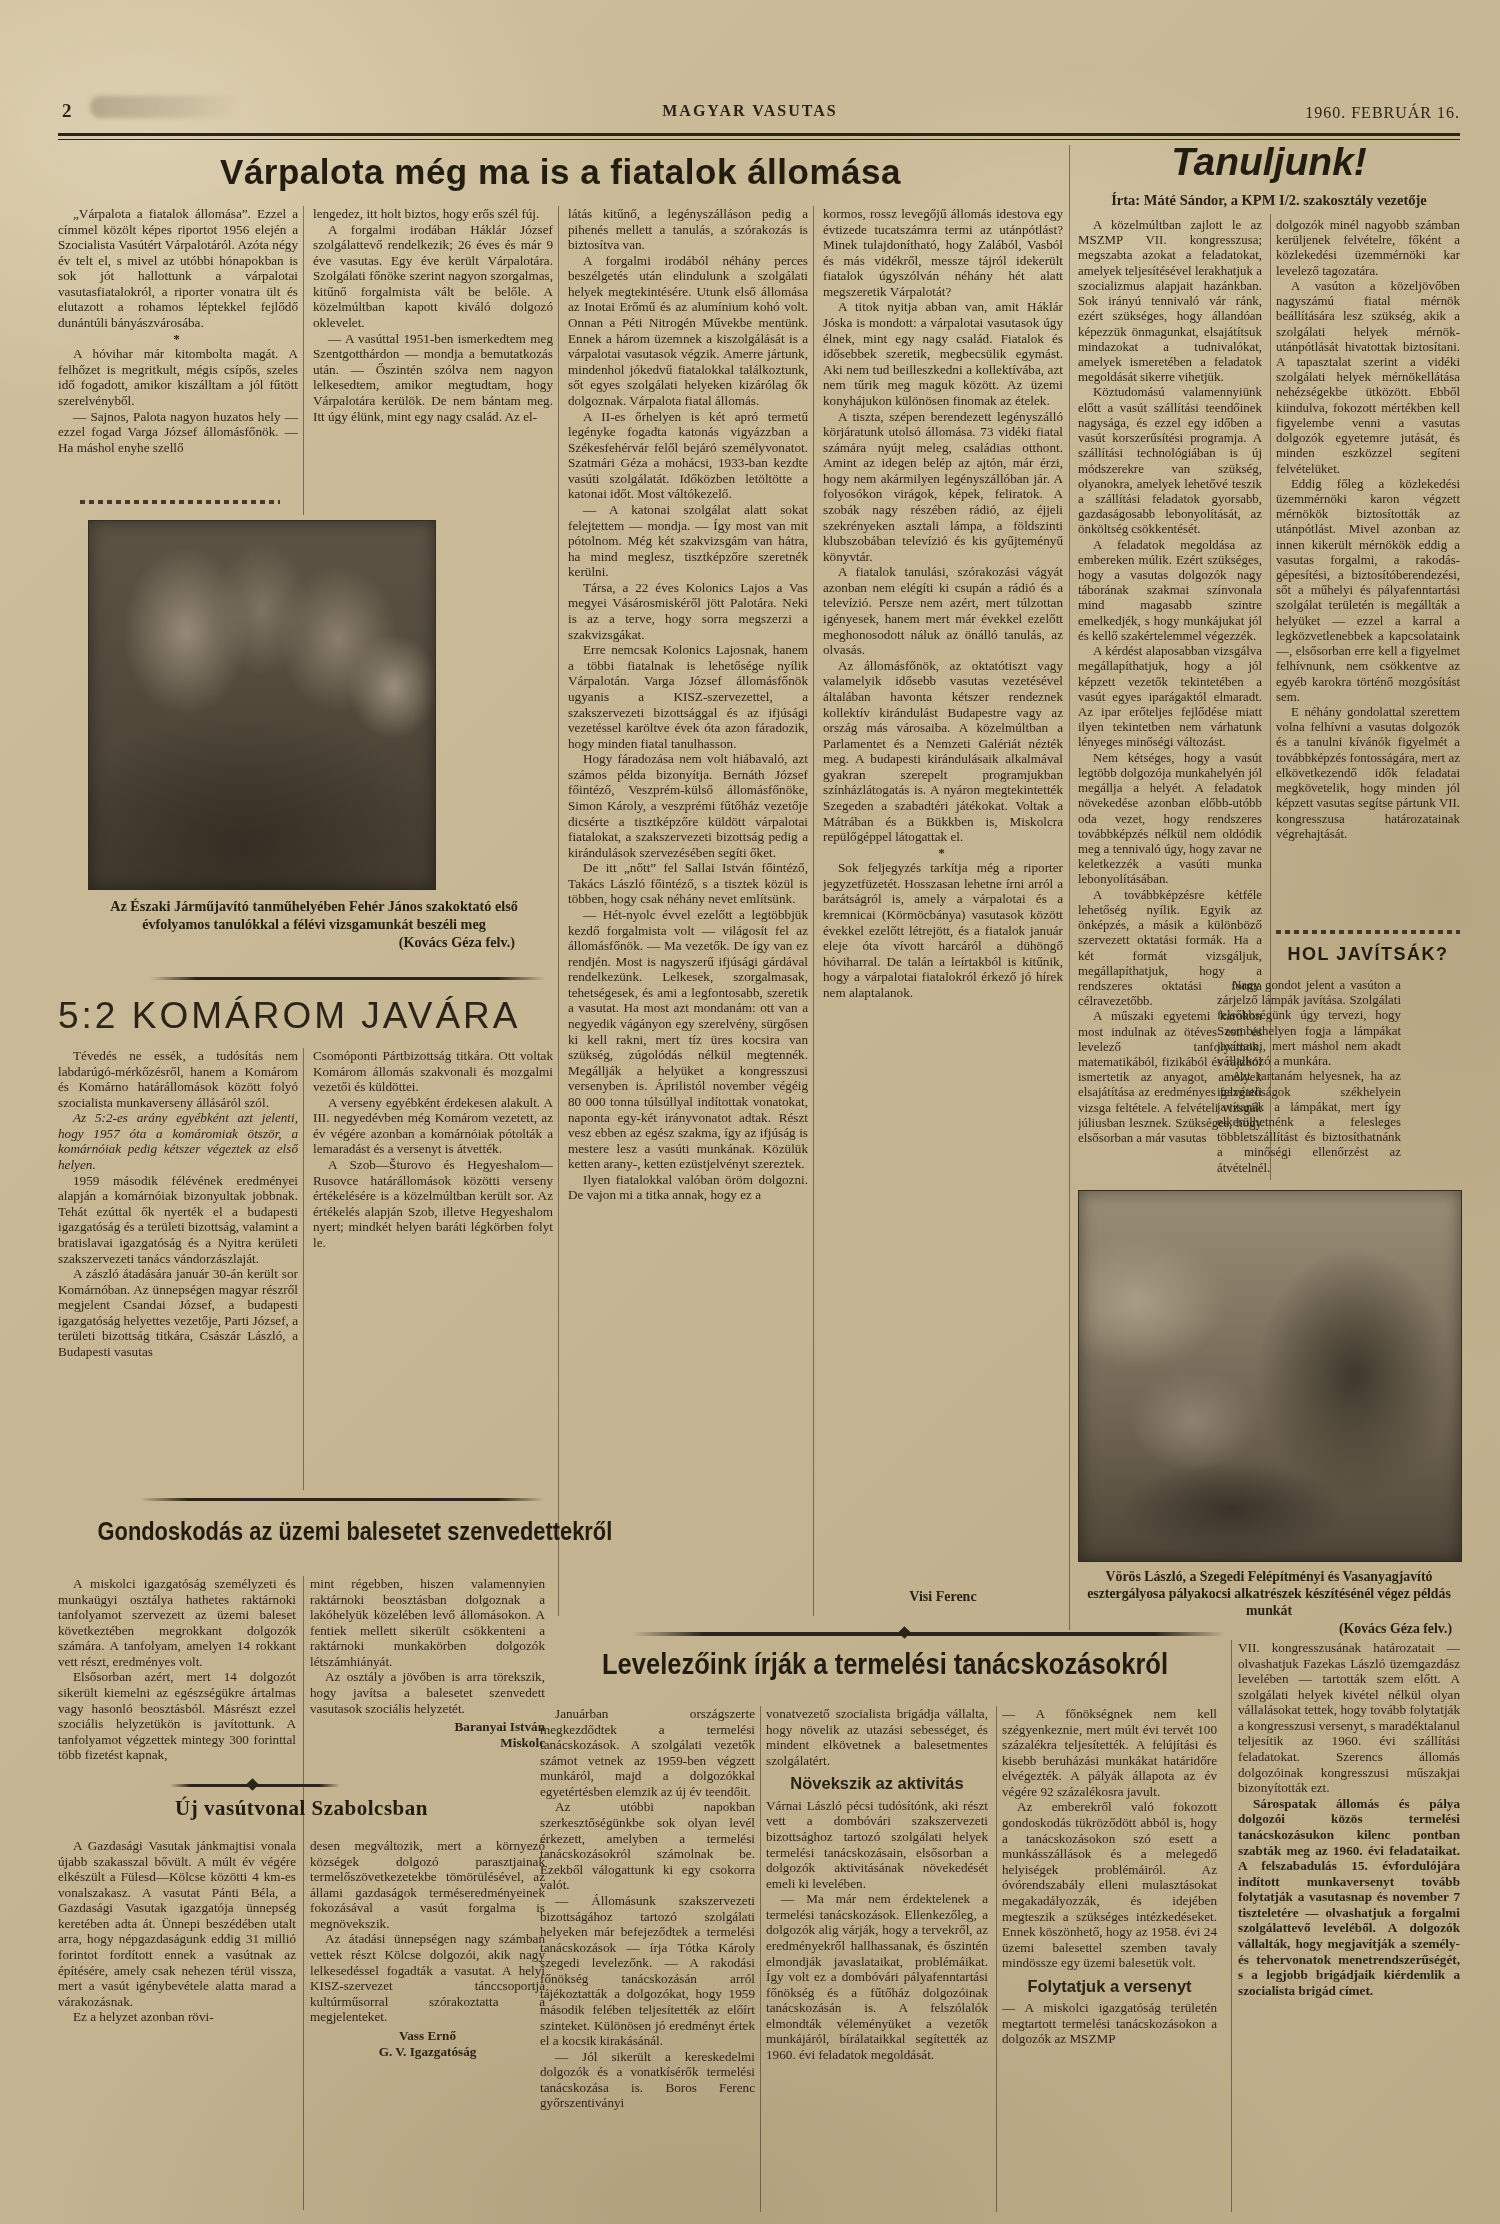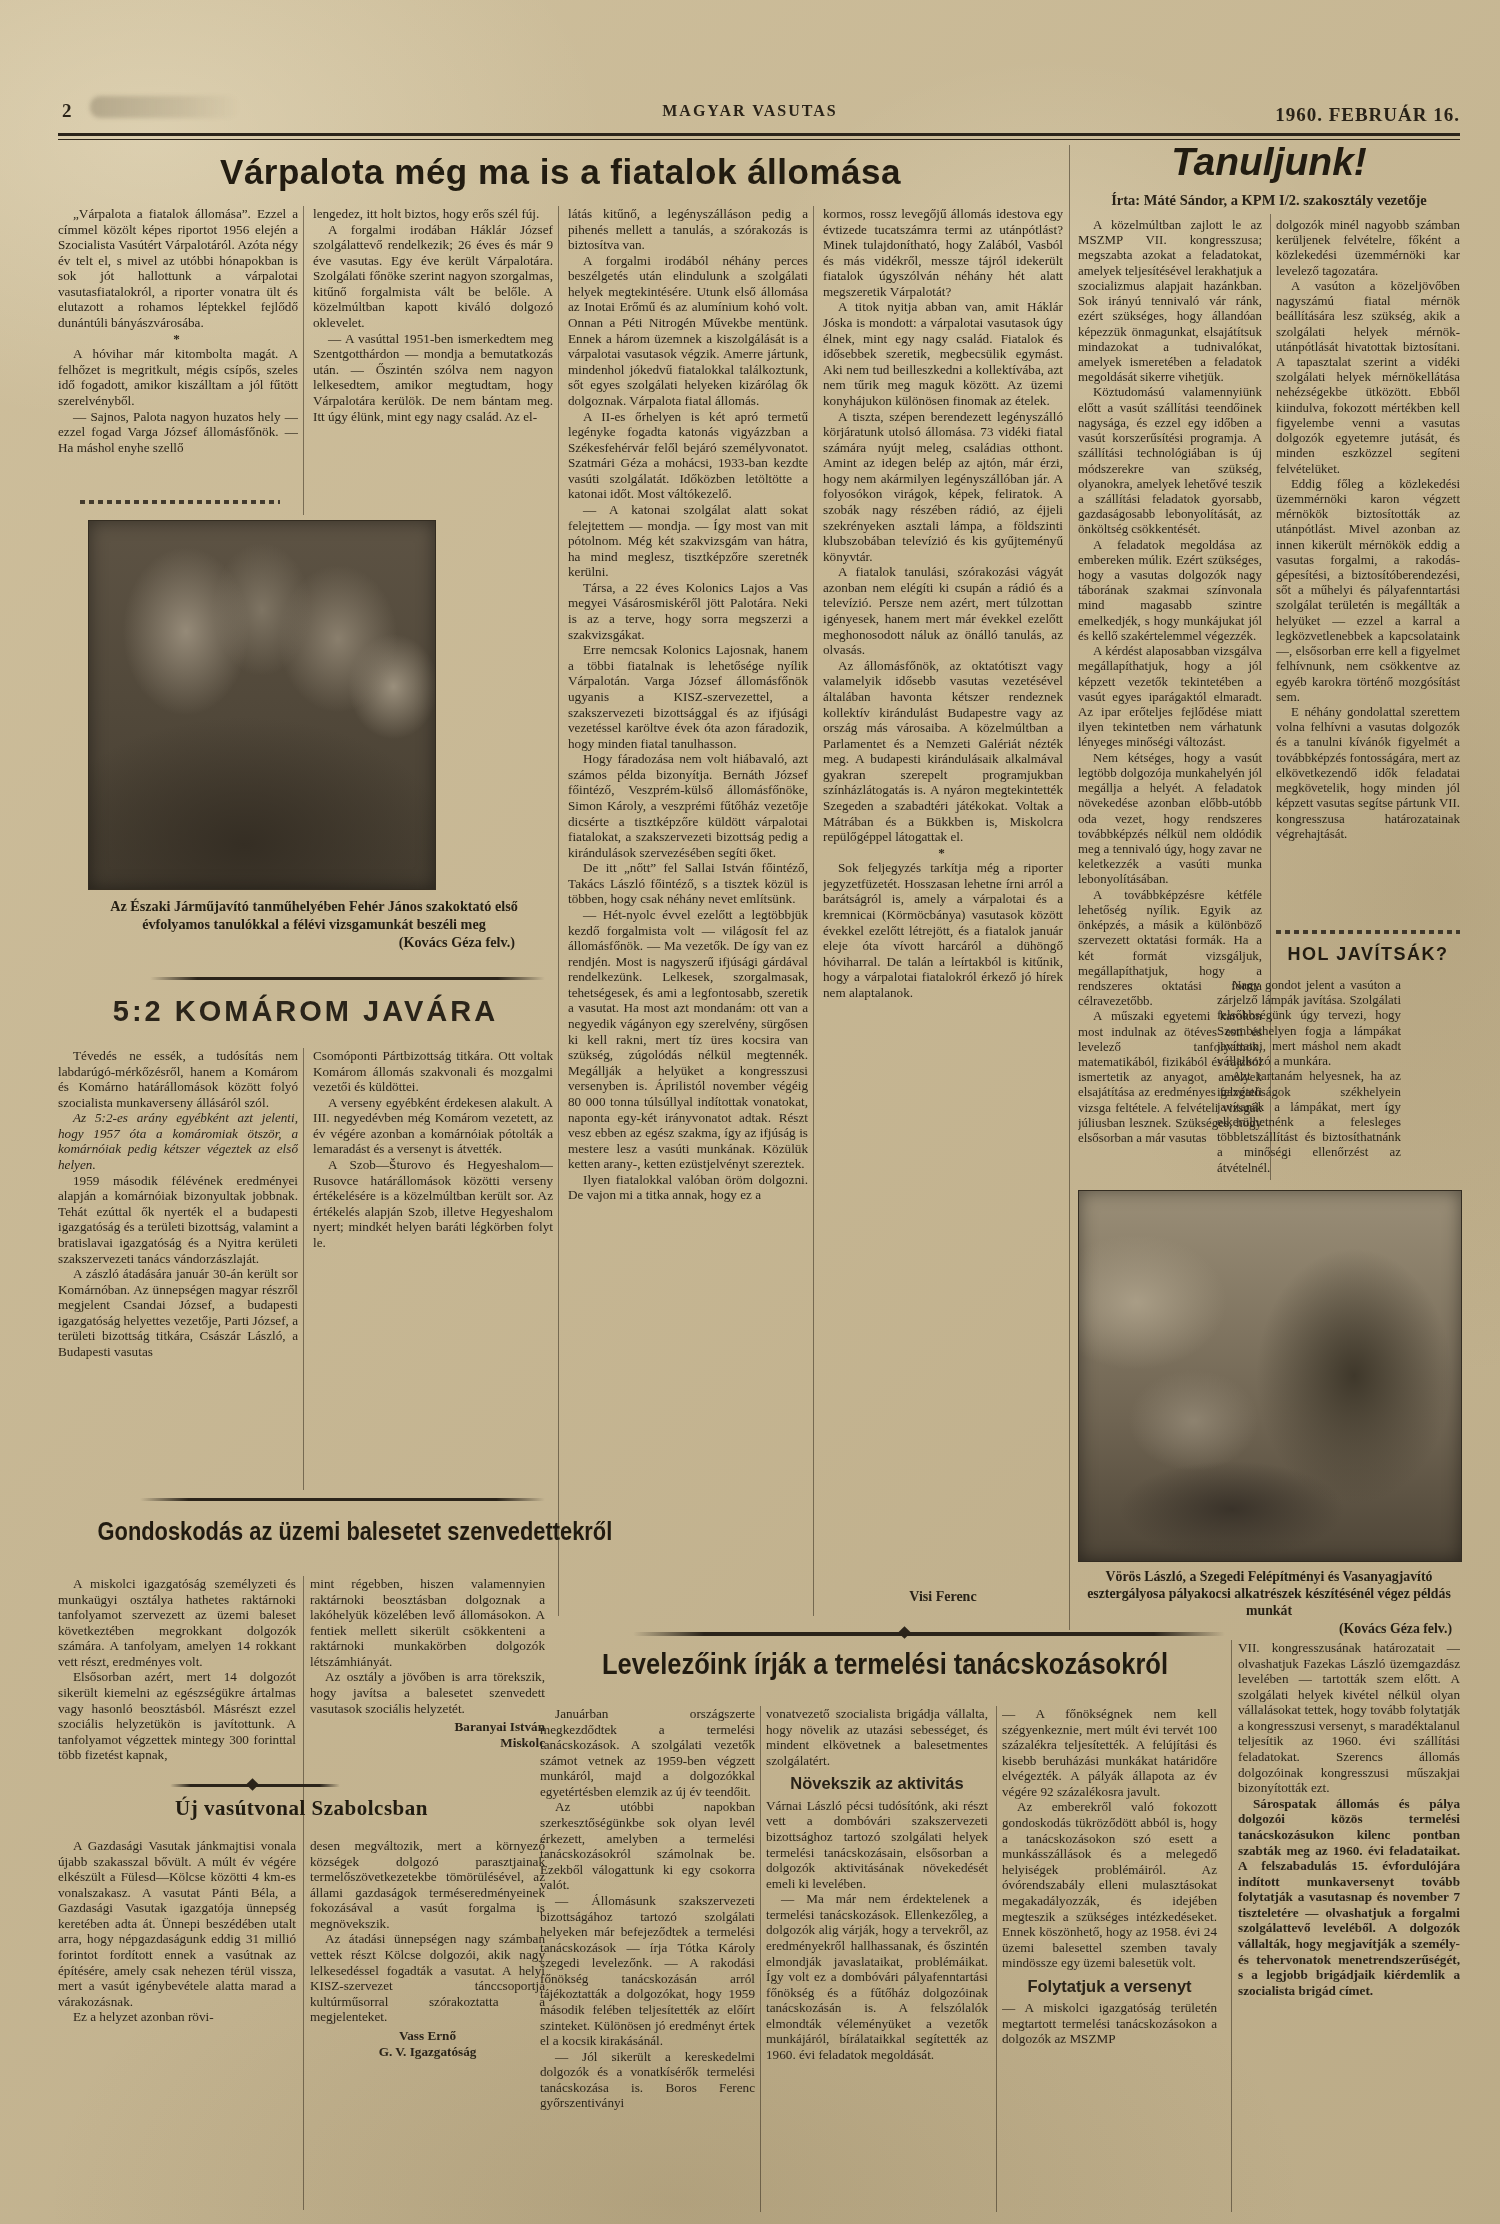--- a/index.html
+++ b/index.html
@@ -9,35 +9,35 @@
       radial-gradient(ellipse 700px 450px at 10% 6%, rgba(255,248,225,.30), transparent 65%),
       radial-gradient(ellipse 500px 700px at 96% 40%, rgba(116,96,58,.16), transparent 70%),
       radial-gradient(ellipse 900px 500px at 45% 99%, rgba(110,92,55,.18), transparent 70%),
       radial-gradient(ellipse 400px 300px at 70% 12%, rgba(255,250,230,.18), transparent 70%),
       linear-gradient(135deg, rgba(255,246,220,.10), rgba(104,86,52,.14));
     font-family:"Liberation Serif",serif;color:#2a2318;}
   .abs{position:absolute;}
   
   .pagenum{font-weight:bold;font-size:19px;}
   .masthead{font-weight:bold;font-size:16px;letter-spacing:2px;font-family:"Liberation Serif",serif;}
-  .dateline{font-weight:bold;font-size:19px;letter-spacing:1px;}
+  .dateline{font-weight:normal;font-size:16px;letter-spacing:1px;}
   .hdr-rule{height:3px;background:#2b241a;}
   .hdr-rule2{height:1px;background:#2b241a;}
   
   .col{position:absolute;overflow:hidden;font-size:13.2px;line-height:1.18;text-align:justify;}
   .col p{margin:0;text-indent:15px;}
   .cont p:first-child{text-indent:0;}
   .col p.star{text-align:center;text-indent:0;font-weight:bold;letter-spacing:3px;}
   .ital{font-style:italic;}
   .boldp{font-weight:bold;}
   
   .h-varpalota{font-family:"Liberation Sans",sans-serif;font-weight:bold;font-size:35px;letter-spacing:.5px;color:#221c11;text-align:center;}
   .h-tanuljunk{font-family:Liberation Sans, sans-serif;font-weight:bold;font-style:italic;font-size:39px;color:#221c11;text-align:center;}
   .byline{font-weight:bold;font-size:14.5px;text-align:center;}
-  .h-komarom{font-family:"Liberation Sans",sans-serif;font-weight:bold;font-size:29px;letter-spacing:3px;color:#2a2419;text-align:center;}
+  .h-komarom{font-family:"Liberation Sans",sans-serif;font-weight:normal;font-size:37px;letter-spacing:3px;color:#2a2419;text-align:left;}
   .h-cond{font-family:"Liberation Sans",sans-serif;font-weight:bold;font-size:26px;color:#211b10;text-align:center;transform:scaleX(.84);transform-origin:50% 50%;white-space:nowrap;}
   .h-ujvasut{font-family:"Liberation Serif",serif;font-weight:bold;font-size:21px;color:#221c11;text-align:center;letter-spacing:.5px;}
   .h-lev{font-family:"Liberation Sans",sans-serif;font-weight:bold;font-size:29px;color:#211b10;text-align:center;transform:scaleX(.88);transform-origin:50% 50%;white-space:nowrap;}
   .h-hol{font-family:"Liberation Sans",sans-serif;font-weight:bold;font-size:18px;letter-spacing:1.5px;text-align:center;color:#221c11;}
   .subhead{font-family:"Liberation Sans",sans-serif;font-weight:bold;font-size:16.5px;text-align:center;text-indent:0!important;margin:6px 0 4px!important;}
   
   .vsep{position:absolute;width:1px;background:rgba(52,44,30,.55);}
   .taper{position:absolute;height:3px;background:linear-gradient(90deg,transparent,#2b241a 12%,#2b241a 88%,transparent);border-radius:2px;}
   .taper.th{height:4px;}
   .diamond{position:absolute;width:9px;height:9px;background:#2b241a;transform:rotate(45deg);}

